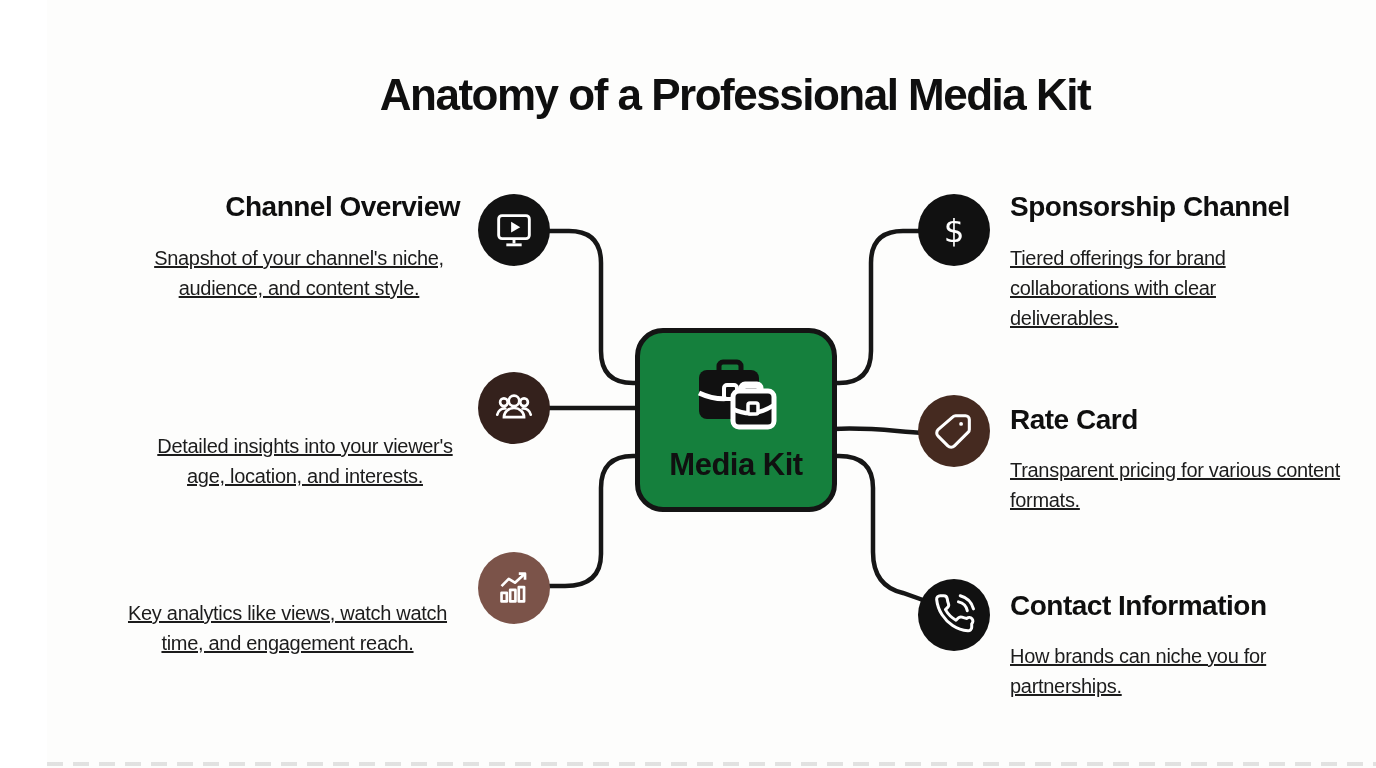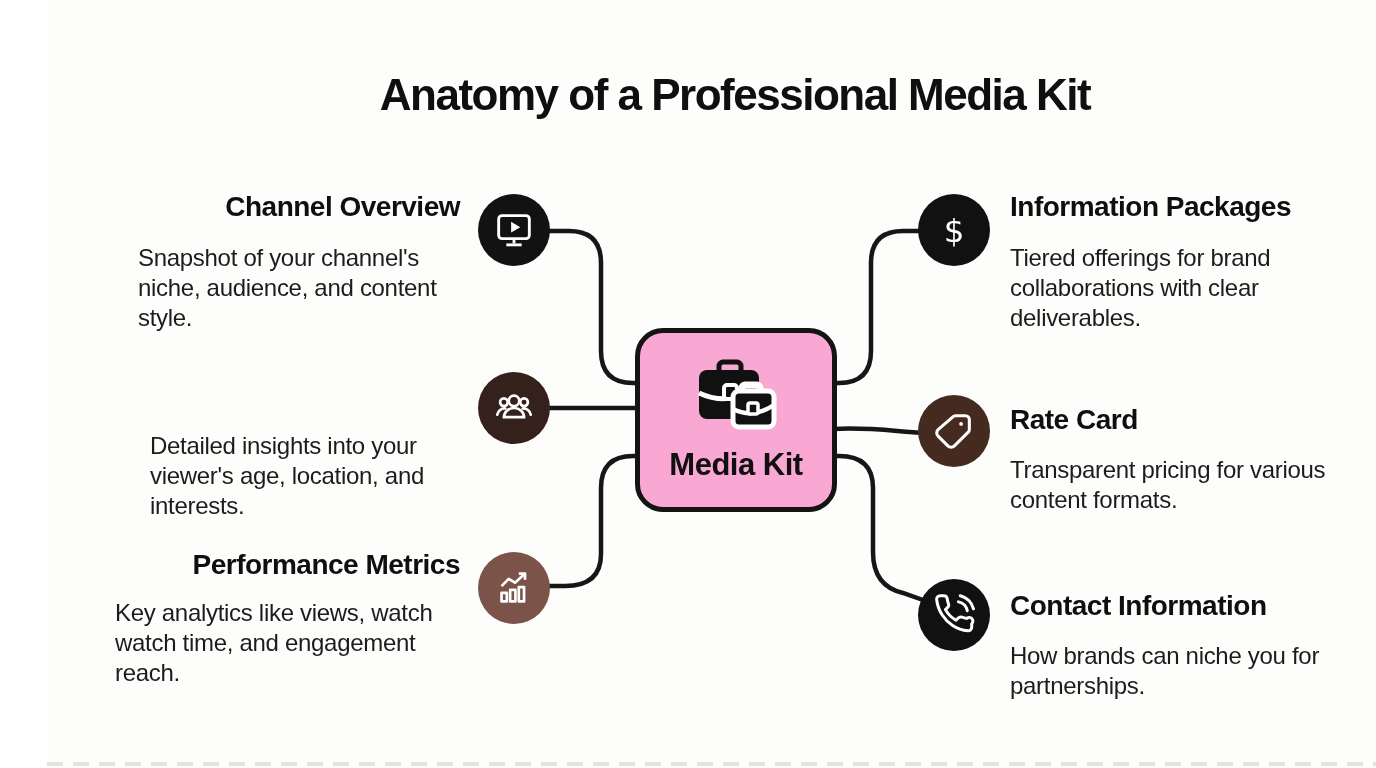--- a/index.html
+++ b/index.html
@@ -16,24 +16,25 @@
     color:#0f0f0f;
   }
   svg.wires{position:absolute;left:0;top:0;}
   .wire{stroke:#161616;stroke-width:4.5;fill:none;stroke-linecap:round;}
 
   .node-title{
     position:absolute;font-size:28px;font-weight:700;letter-spacing:-0.5px;
     color:#0f0f0f;white-space:nowrap;
   }
   .node-desc{
-    position:absolute;font-size:24px;line-height:30px;color:#1c1c1c;
+    position:absolute;font-size:20px;line-height:30px;color:#1c1c1c;
     letter-spacing:-0.3px;
+    text-decoration:underline;
   }
-  .t-right{text-align:left;}
+  .t-right{text-align:center;}
   .t-left{text-align:left;}
 
   .icon-circle{
     position:absolute;width:72px;height:72px;border-radius:50%;
     display:flex;align-items:center;justify-content:center;
   }
   .icon-circle svg{display:block;}
 
   
   #n0-title{top:191px;right:963px;}  #n0-desc{top:243px;right:963px;width:322px;}
@@ -47,21 +48,21 @@
   #n0-icon{left:431px;top:194px;}
   #n1-icon{left:431px;top:372px;}
   #n2-icon{left:431px;top:552px;}
   #n3-icon{left:871px;top:194px;}
   #n4-icon{left:871px;top:395px;}
   #n5-icon{left:871px;top:579px;}
 
   .center-box{
     position:absolute;left:588px;top:328px;width:202px;height:184px;
     box-sizing:border-box;border:5px solid #141414;border-radius:28px;
-    background:#f9a8d4;
+    background:#15803d;
     display:flex;flex-direction:column;align-items:center;justify-content:center;
     gap:8px;
   }
   .center-label{font-size:31px;font-weight:700;letter-spacing:-0.5px;color:#101010;}
 
   .bottom-artifact{
     position:absolute;left:0;right:0;bottom:2px;height:4px;
     background:repeating-linear-gradient(90deg, rgba(60,60,60,0.14) 0 16px, rgba(0,0,0,0) 16px 26px);
   }
 </style>
@@ -116,33 +117,32 @@
     <svg width="46" height="46" viewBox="0 0 48 48" fill="none" stroke="#fff" stroke-width="2.8" stroke-linecap="round">
       <circle cx="13.5" cy="18" r="4"></circle>
       <path d="M6.5 31 a8 8 0 0 1 8.5 -6.5"></path>
       <circle cx="34.5" cy="18" r="4"></circle>
       <path d="M41.5 31 a8 8 0 0 0 -8.5 -6.5"></path>
       <circle cx="24" cy="16.5" r="5.5"></circle>
       <path d="M13.5 33.5 a10.5 9.5 0 0 1 21 0 z"></path>
     </svg>
   </div>
 
-  <div id="n2-title" class="node-title t-right">Performance Metrics</div>
   <div id="n2-desc" class="node-desc t-right">Key analytics like views, watch watch time, and engagement reach.</div>
   <div id="n2-icon" class="icon-circle" style="background: rgb(123, 83, 73);">
     <svg width="46" height="46" viewBox="0 0 48 48" fill="none" stroke="#fff" stroke-width="2.8" stroke-linejoin="round">
       <rect x="11" y="29" width="5.5" height="9"></rect>
       <rect x="20" y="26" width="5.5" height="12"></rect>
       <rect x="29" y="23" width="5.5" height="15"></rect>
       <polyline points="11,22 18.5,14.5 25,18.5 35,9.5"></polyline>
       <path d="M29 9 h6.5 v6.5"></path>
     </svg>
   </div>
 
-  <div id="n3-title" class="node-title t-left">Information Packages</div>
+  <div id="n3-title" class="node-title t-left">Sponsorship Channel</div>
   <div id="n3-desc" class="node-desc t-left">Tiered offerings for brand collaborations with clear deliverables.</div>
   <div id="n3-icon" class="icon-circle" style="background: rgb(17, 17, 17);">
     <svg width="46" height="46" viewBox="0 0 48 48">
       <text x="24" y="36" text-anchor="middle" font-family="DejaVu Sans, sans-serif" font-size="34" font-weight="400" fill="#fff">$</text>
     </svg>
   </div>
 
   <div id="n4-title" class="node-title t-left">Rate Card</div>
   <div id="n4-desc" class="node-desc t-left">Transparent pricing for various content formats.</div>
   <div id="n4-icon" class="icon-circle" style="background: rgb(69, 42, 32);">

